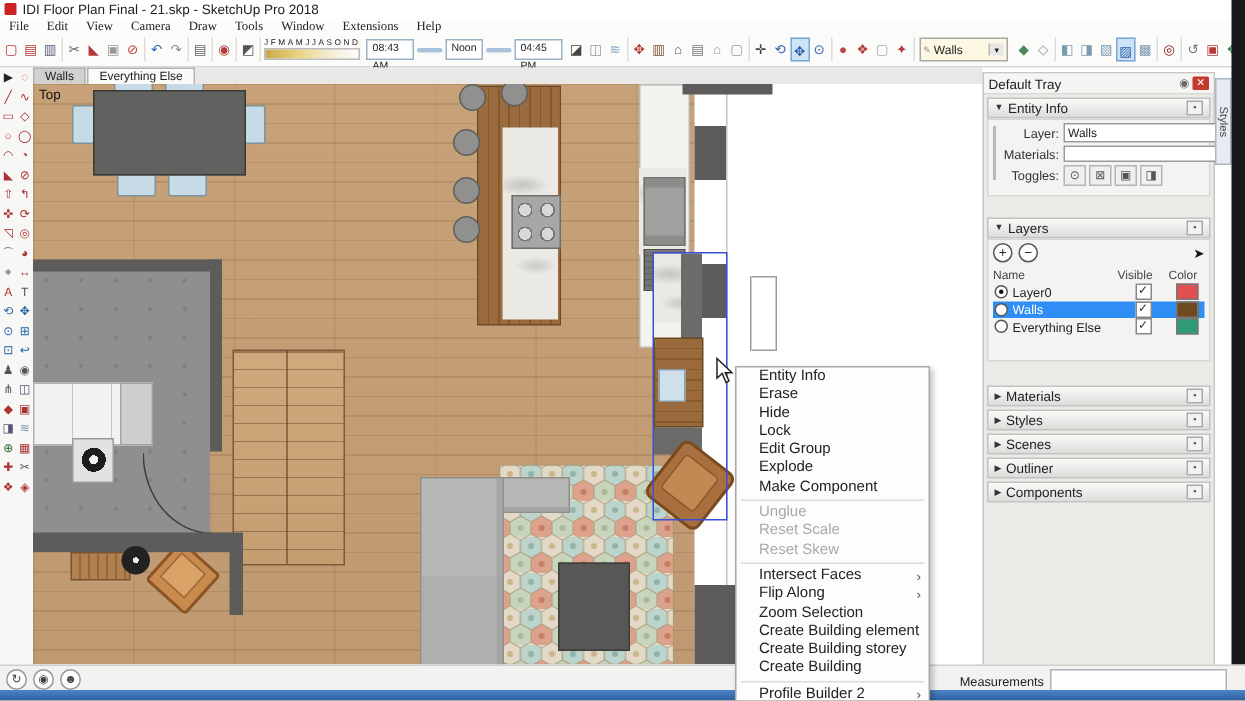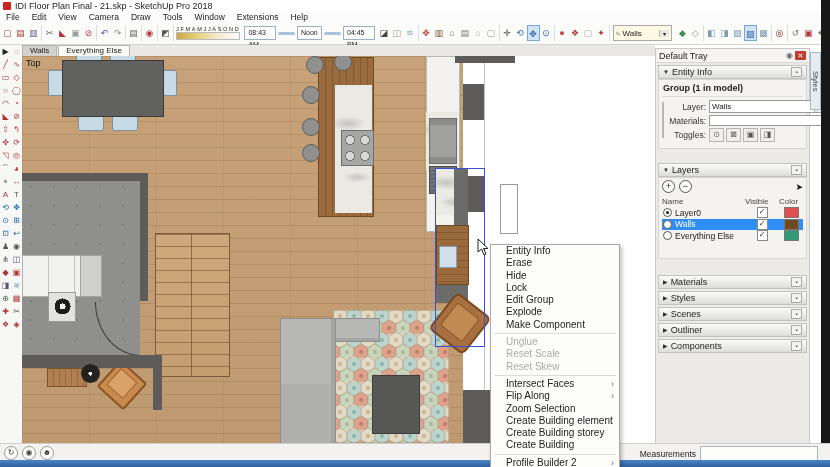--- a/index.html
+++ b/index.html
@@ -3,21 +3,21 @@
 <meta charset="utf-8">
 <style>
   html,body{margin:0;padding:0;background:#888;}
   #app{position:relative;width:830px;height:467px;background:#fff;overflow:hidden;
        font-family:"Liberation Sans",sans-serif;color:#222;}
   
   .titlebar{position:absolute;left:0;top:0;width:830px;height:12px;background:#fff;
             display:flex;align-items:center;font-size:9px;gap:4px;padding-left:3px;box-sizing:border-box;}
   .app-logo{width:8px;height:8px;background:#c22;display:inline-block;border-radius:1px;}
   .menubar{position:absolute;left:0;top:12px;width:830px;height:10px;background:#fcfcfc;
-           display:flex;align-items:center;font-size:8.5px;}
+           display:flex;align-items:center;font-size:8.5px;font-family:Liberation Serif, serif;}
   .menu-item{padding:0 6px;cursor:default;}
   .toolbar{position:absolute;left:0;top:22px;width:830px;height:22px;background:#fbfbfa;
            border-bottom:1px solid #d5d5d3;display:flex;align-items:center;}
   .tb-group{display:flex;align-items:center;border-right:1px solid #ddd;padding:0 1px;}
   .tb-icon{width:13px;height:16px;font-size:9px;line-height:16px;text-align:center;display:inline-block;}
   .tb-icon.sel{background:#cfe3f7;border:1px solid #7aa7d6;box-sizing:border-box;}
   .shadow-box{display:flex;flex-direction:column;justify-content:center;width:78px;margin:0 2px;}
   .months{font-size:5.5px;letter-spacing:1.7px;line-height:6px;text-align:center;white-space:nowrap;}
   .month-grad{height:6px;background:linear-gradient(to right,#caa84a,#e8d27a,#f5ead0,#fdfdfd);border:1px solid #bbb;}
   .time-box{font-size:7px;background:#fff;border:1px solid #9ab0c4;padding:0 3px;height:12px;line-height:12px;margin:0 2px;}
@@ -458,21 +458,20 @@
       <span class="tray-pin">◉</span>
       <span class="tray-close">✕</span>
     </div>
 
     <div class="section-h">
       <span class="tri">▼</span>
       <span>Entity Info</span>
       <span class="sec-dot">▪</span>
     </div>
     <div class="ei-body">
-      <div class="grp-label">Group (1 in model)</div>
       <div class="ei-grid">
         <div class="thumb"></div>
         <div class="fields">
           <div class="frow">
             <span class="flabel">Layer:</span>
             <span class="fctl">
               <span>Walls</span>
               <span class="dd-arrow">▾</span>
             </span>
           </div>

